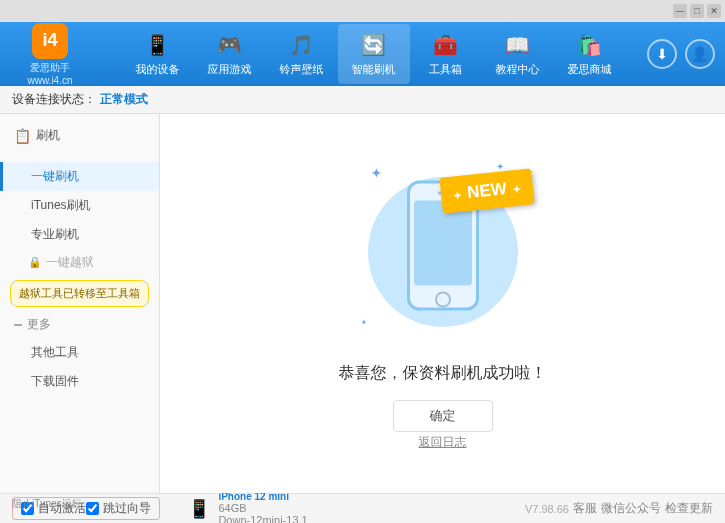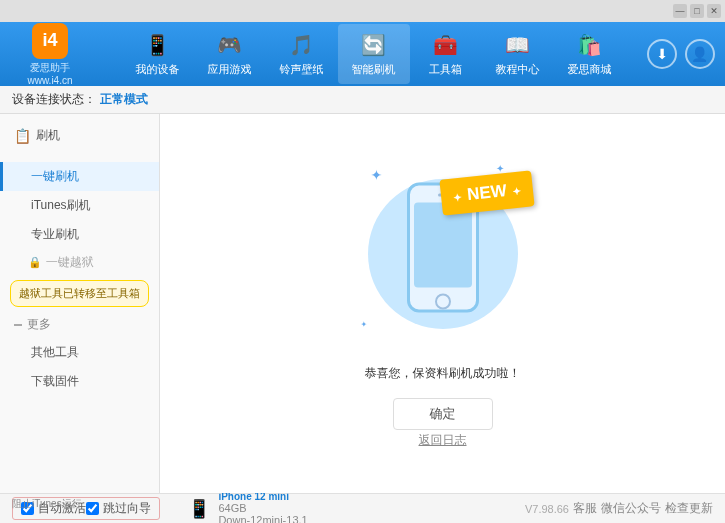--- a/index.html
+++ b/index.html
@@ -205,21 +205,21 @@
       flex: 1;
       background: white;
       display: flex;
       flex-direction: column;
       align-items: center;
       justify-content: center;
       position: relative;
     }
 
     .success-text {
-      font-size: 12px;
+      font-size: 16px;
       color: #333;
       margin-bottom: 16px;
       text-align: center;
     }
     .confirm-btn {
       width: 100px;
       height: 32px;
       border: 1px solid #ddd;
       border-radius: 4px;
       background: white;

